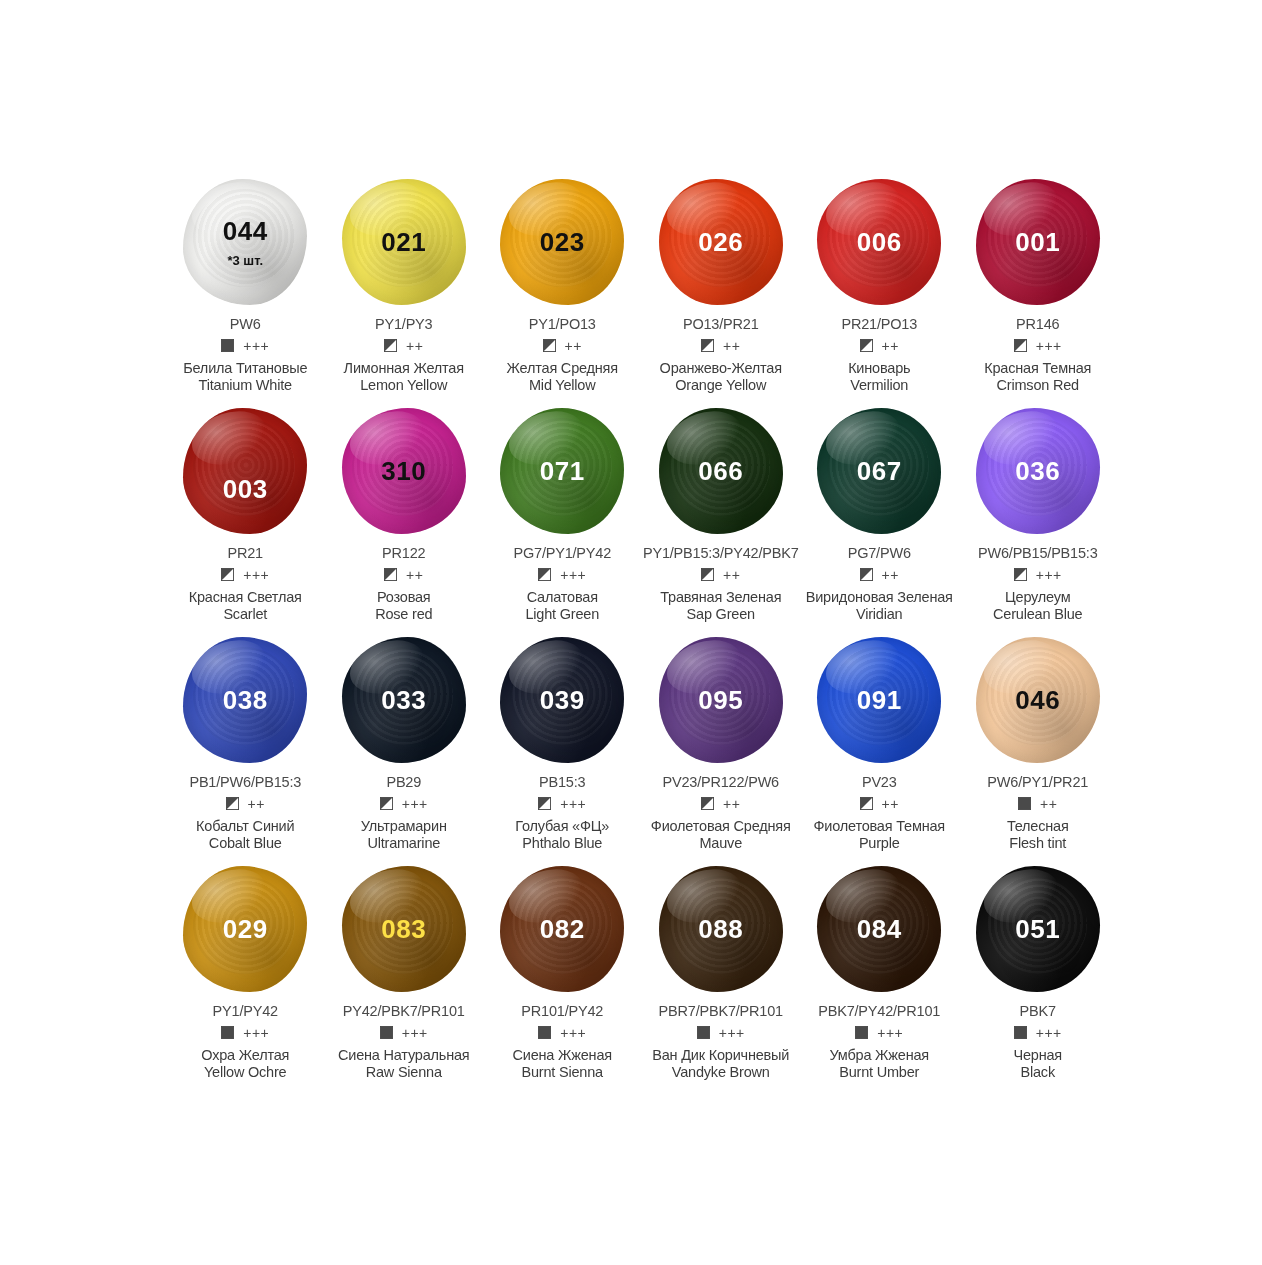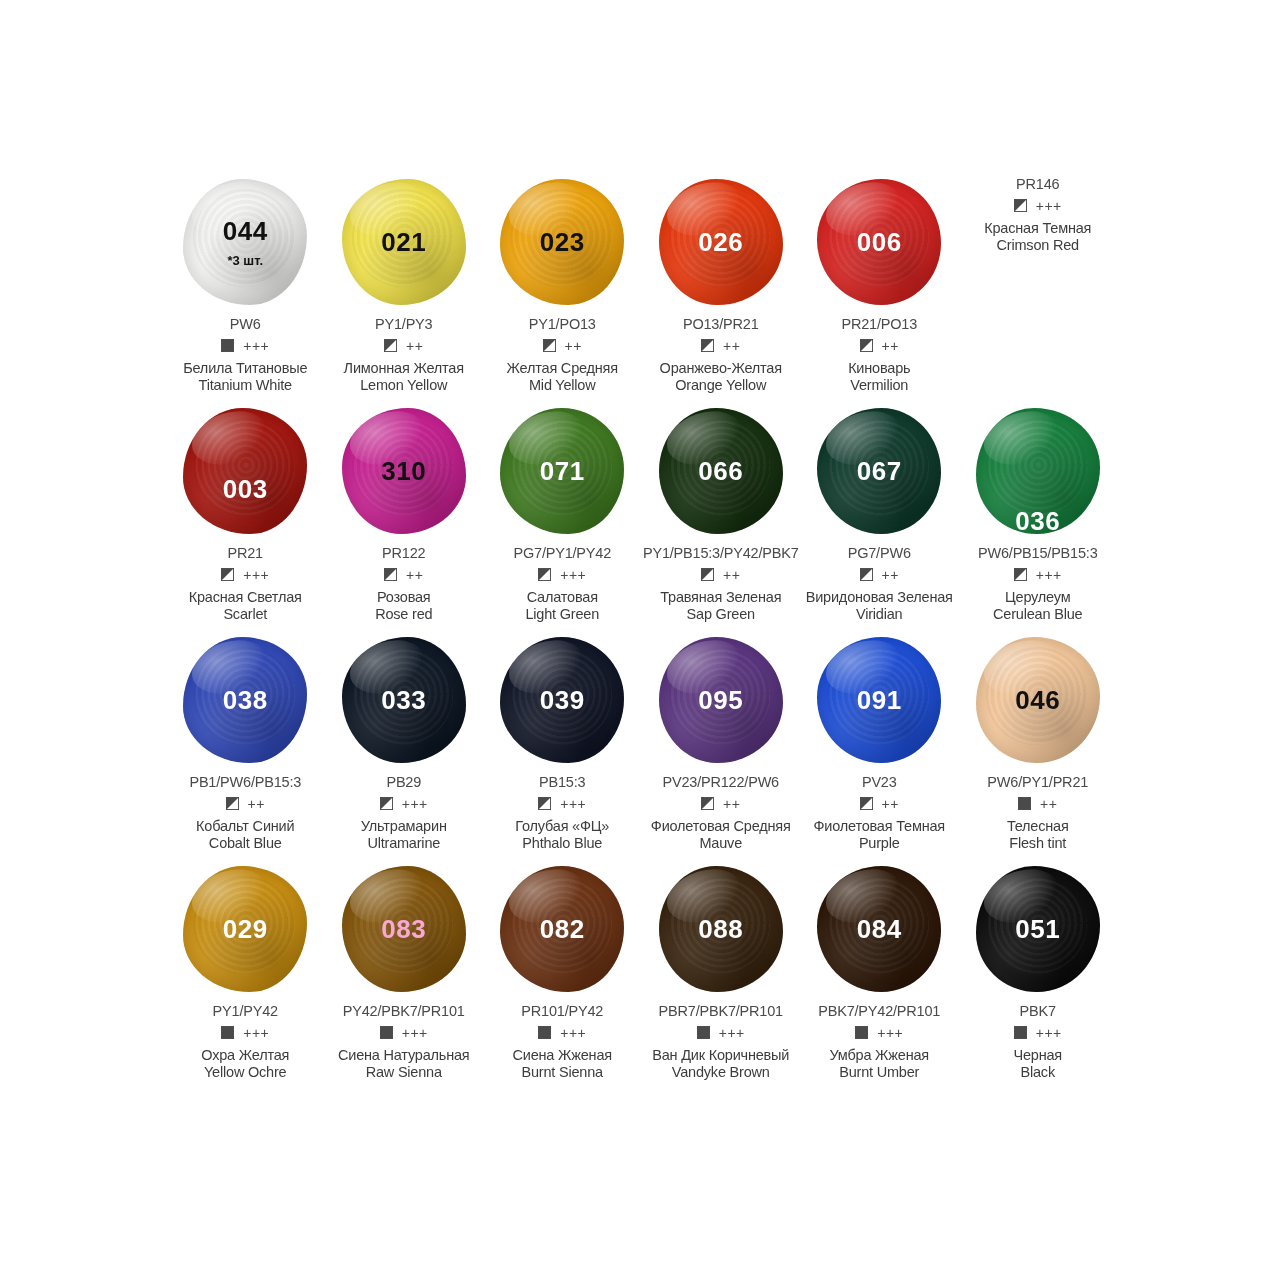--- a/index.html
+++ b/index.html
@@ -274,20 +274,26 @@
             <polygon points="0.5,0.5 13.5,0.5 0.5,13.5" fill="#4a4a4a"></polygon>
           </svg>
           <span class="light">++</span>
         </div>
         <div class="names">
           <span class="name-ru">Киноварь</span>
           <span class="name-en">Vermilion</span>
         </div>
       </div>
       <div class="cell">
+        <div class="blob-wrap">
+          <div class="blob" style="background: rgb(173, 15, 51);">
+            <span class="swirl"></span>
+            <span class="code" style="color: rgb(255, 255, 255);">001</span>
+          </div>
+        </div>
         <div class="pigment">PR146</div>
         <div class="opacity-row">
           <svg class="op-icon" viewBox="0 0 14 14">
             <rect x="0.5" y="0.5" width="13" height="13" fill="#ffffff" stroke="#4a4a4a"></rect>
             <polygon points="0.5,0.5 13.5,0.5 0.5,13.5" fill="#4a4a4a"></polygon>
           </svg>
           <span class="light">+++</span>
         </div>
         <div class="names">
           <span class="name-ru">Красная Темная</span>
@@ -389,21 +395,21 @@
           </svg>
           <span class="light">++</span>
         </div>
         <div class="names">
           <span class="name-ru">Виридоновая Зеленая</span>
           <span class="name-en">Viridian</span>
         </div>
       </div>
       <div class="cell">
         <div class="blob-wrap">
-          <div class="blob" style="background: #15803d; justify-content: flex-end;">
+          <div class="blob" style="background: #8b5cf6;">
             <span class="swirl"></span>
             <span class="code" style="color: rgb(255, 255, 255);">036</span>
           </div>
         </div>
         <div class="pigment">PW6/PB15/PB15:3</div>
         <div class="opacity-row">
           <svg class="op-icon" viewBox="0 0 14 14">
             <rect x="0.5" y="0.5" width="13" height="13" fill="#ffffff" stroke="#4a4a4a"></rect>
             <polygon points="0.5,0.5 13.5,0.5 0.5,13.5" fill="#4a4a4a"></polygon>
           </svg>
@@ -549,21 +555,21 @@
         </div>
         <div class="names">
           <span class="name-ru">Охра Желтая</span>
           <span class="name-en">Yellow Ochre</span>
         </div>
       </div>
       <div class="cell">
         <div class="blob-wrap">
           <div class="blob" style="background: rgb(131, 85, 10);">
             <span class="swirl"></span>
-            <span class="code" style="color: #f9a8d4;">083</span>
+            <span class="code" style="color: #fde047;">083</span>
           </div>
         </div>
         <div class="pigment">PY42/PBK7/PR101</div>
         <div class="opacity-row">
           <svg class="op-icon" viewBox="0 0 14 14">
             <rect x="0.5" y="0.5" width="13" height="13" fill="#4a4a4a" stroke="#4a4a4a"></rect>
           </svg>
           <span class="light">+++</span>
         </div>
         <div class="names">

